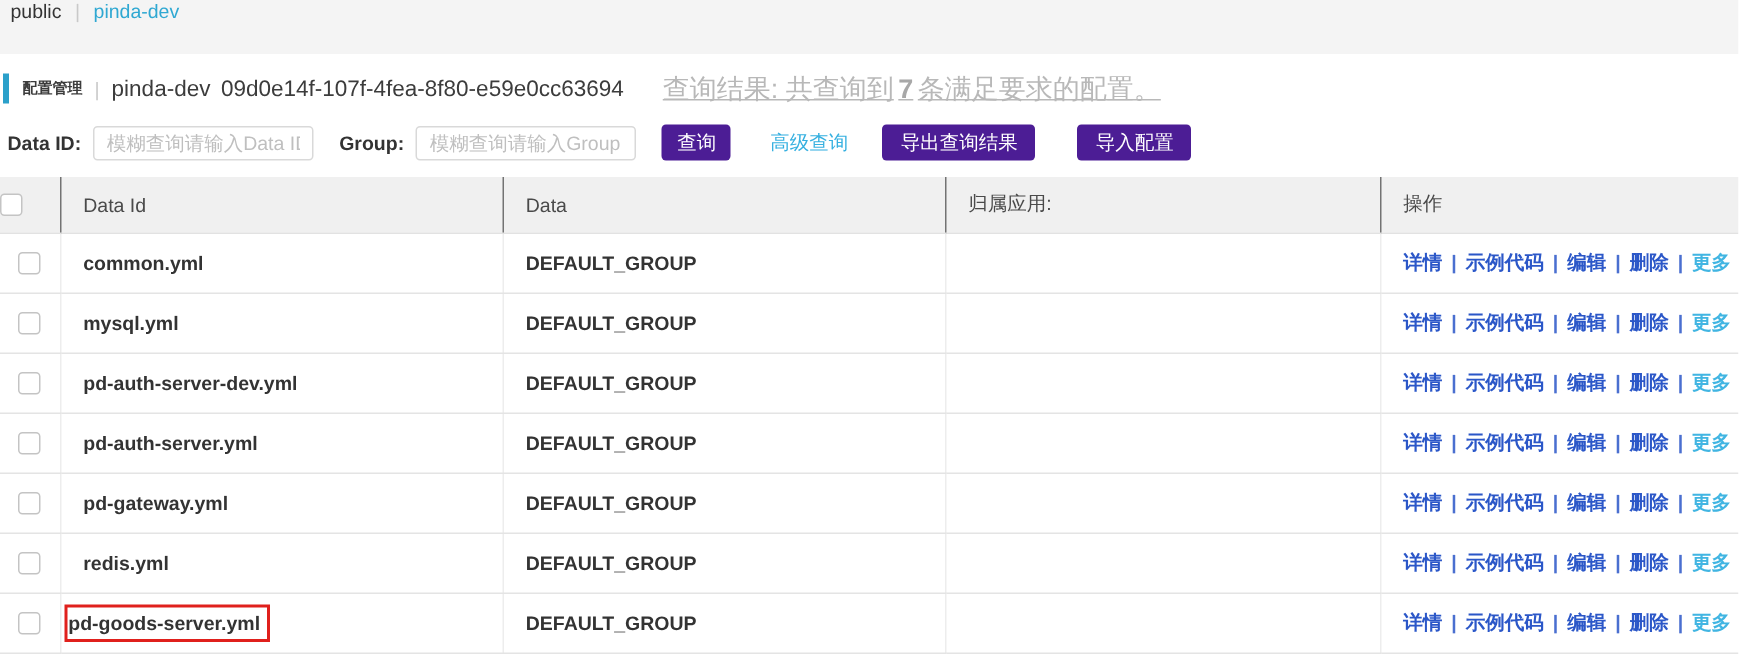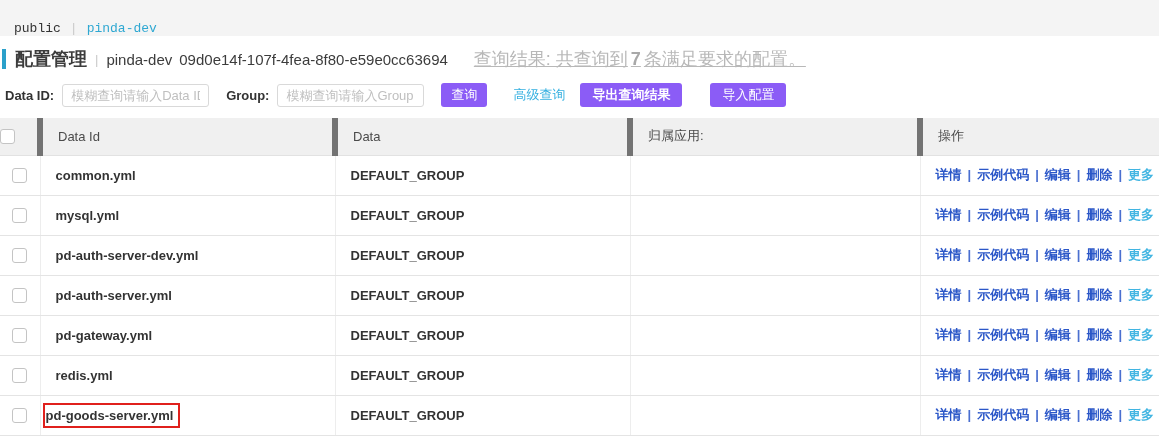--- a/index.html
+++ b/index.html
@@ -7,60 +7,60 @@
   body {
     width: 1159px; height: 436px; overflow: hidden;
     background: #fff; color: #333;
     font-family: "Liberation Sans", "DejaVu Sans", sans-serif;
     font-size: 13px;
   }
 
   
   .topbar {
     height: 36px; background: #f4f4f4;
-    display: flex; align-items: flex-end; padding: 0 14px; font-family: Liberation Mono, monospace;
+    display: flex; align-items: flex-start; padding: 0 7px;
   }
   .ns-item { color: #333; cursor: pointer; }
   .sep-gray { color: #c9c9c9; margin: 0 9px; }
   .cyan-link { color: #2fa8d2; text-decoration: none; cursor: pointer; }
 
   
   .page-header { display: flex; align-items: center; margin: 10px 0 0 2px; height: 26px; }
   .accent-bar { width: 4px; height: 20px; background: #2ba0ca; margin-right: 9px; flex: none; }
-  .title { font-weight: bold; font-size: 18px; color: #3c3c3c; }
+  .title { font-weight: bold; font-size: 10px; color: #3c3c3c; }
   .page-header .sep-gray { margin: 0 8px; }
   .subtitle { font-size: 15px; color: #3c3c3c; }
   .subtitle .uuid { margin-left: 7px; }
   .result-text { color: #b8b8b8; margin-left: 26px; font-size: 18px; text-decoration: underline; }
   .result-text b { font-weight: bold; color: #a8a8a8; margin: 0 3px; }
 
   
   .toolbar { display: flex; align-items: center; margin: 10px 0 0 5px; height: 26px; }
   .field-label { font-weight: bold; color: #333; margin-right: 8px; }
   .text-input {
     width: 147px; height: 23px; border: 1px solid #d9d9d9; border-radius: 3px;
     padding: 0 8px; font-size: 13px; color: #333; font-family: inherit; outline: none;
   }
   .text-input::placeholder { color: #bfbfbf; }
   .group-label { margin-left: 17px; }
   .btn {
-    border: none; border-radius: 3px; background: #8b5cf6; color: #fff;
+    border: none; border-radius: 3px; background: #4c1d95; color: #fff;
     font-size: 13px; height: 24px; padding: 0 12px; cursor: pointer; font-family: inherit;
   }
   .search-btn { margin-left: 17px; width: 46px; padding: 0; }
   .adv-link { margin-left: 26px; color: #36b0e0; }
-  .export-btn { margin-left: 15px; font-weight: bold; }
+  .export-btn { margin-left: 23px; }
   .import-btn { margin-left: 28px; }
 
   
   .config-table { border-collapse: collapse; width: 1159px; margin-top: 10px; table-layout: fixed; }
   .config-table thead th {
     background: #f0f0f0; height: 37px; text-align: left; font-weight: normal;
     color: #4a4a4a; padding: 0 0 0 15px; font-size: 13px;
-    border-right: 6px solid #737373; border-bottom: 1px solid #e2e2e2;
+    border-right: 1px solid #737373; border-bottom: 1px solid #e2e2e2;
   }
   .config-table thead th:last-child { border-right: none; }
   .config-table tbody td {
     height: 40px; padding: 0 0 0 15px; color: #333;
     border-bottom: 1px solid #e4e4e4; border-right: 1px solid #ededed;
     white-space: nowrap; overflow: hidden; font-weight: bold;
   }
   .config-table tbody td:last-child { border-right: none; }
   .col-check { text-align: center; padding: 0 !important; }
   .checkbox {

